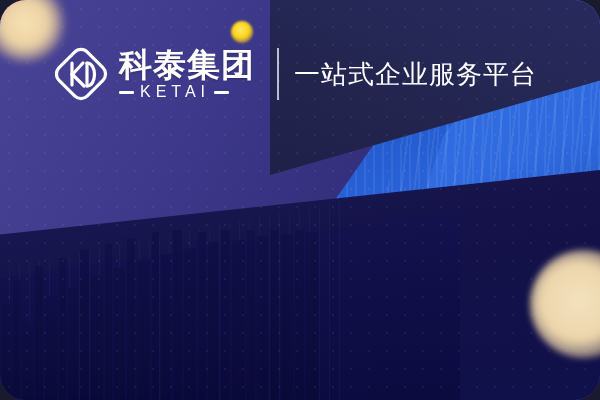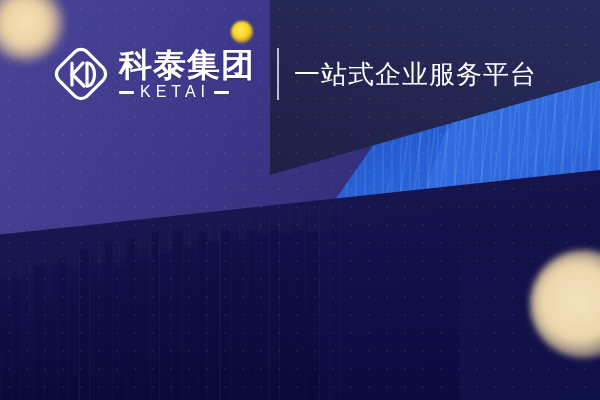--- a/index.html
+++ b/index.html
@@ -10,20 +10,21 @@
   body {
     font-family: "Liberation Sans", "DejaVu Sans", sans-serif;
   }
 
   .banner {
     position: relative;
     width: 600px;
     height: 400px;
     overflow: hidden;
     background: #a21caf;
+    border-radius: 26px;
   }
 
   
   .bg-base {
     position: absolute;
     inset: 0;
     background:
       linear-gradient(118deg, #4a4496 0%, #3f3a8c 28%, #35317f 52%, #2b2a74 72%, #232260 100%);
   }
 

